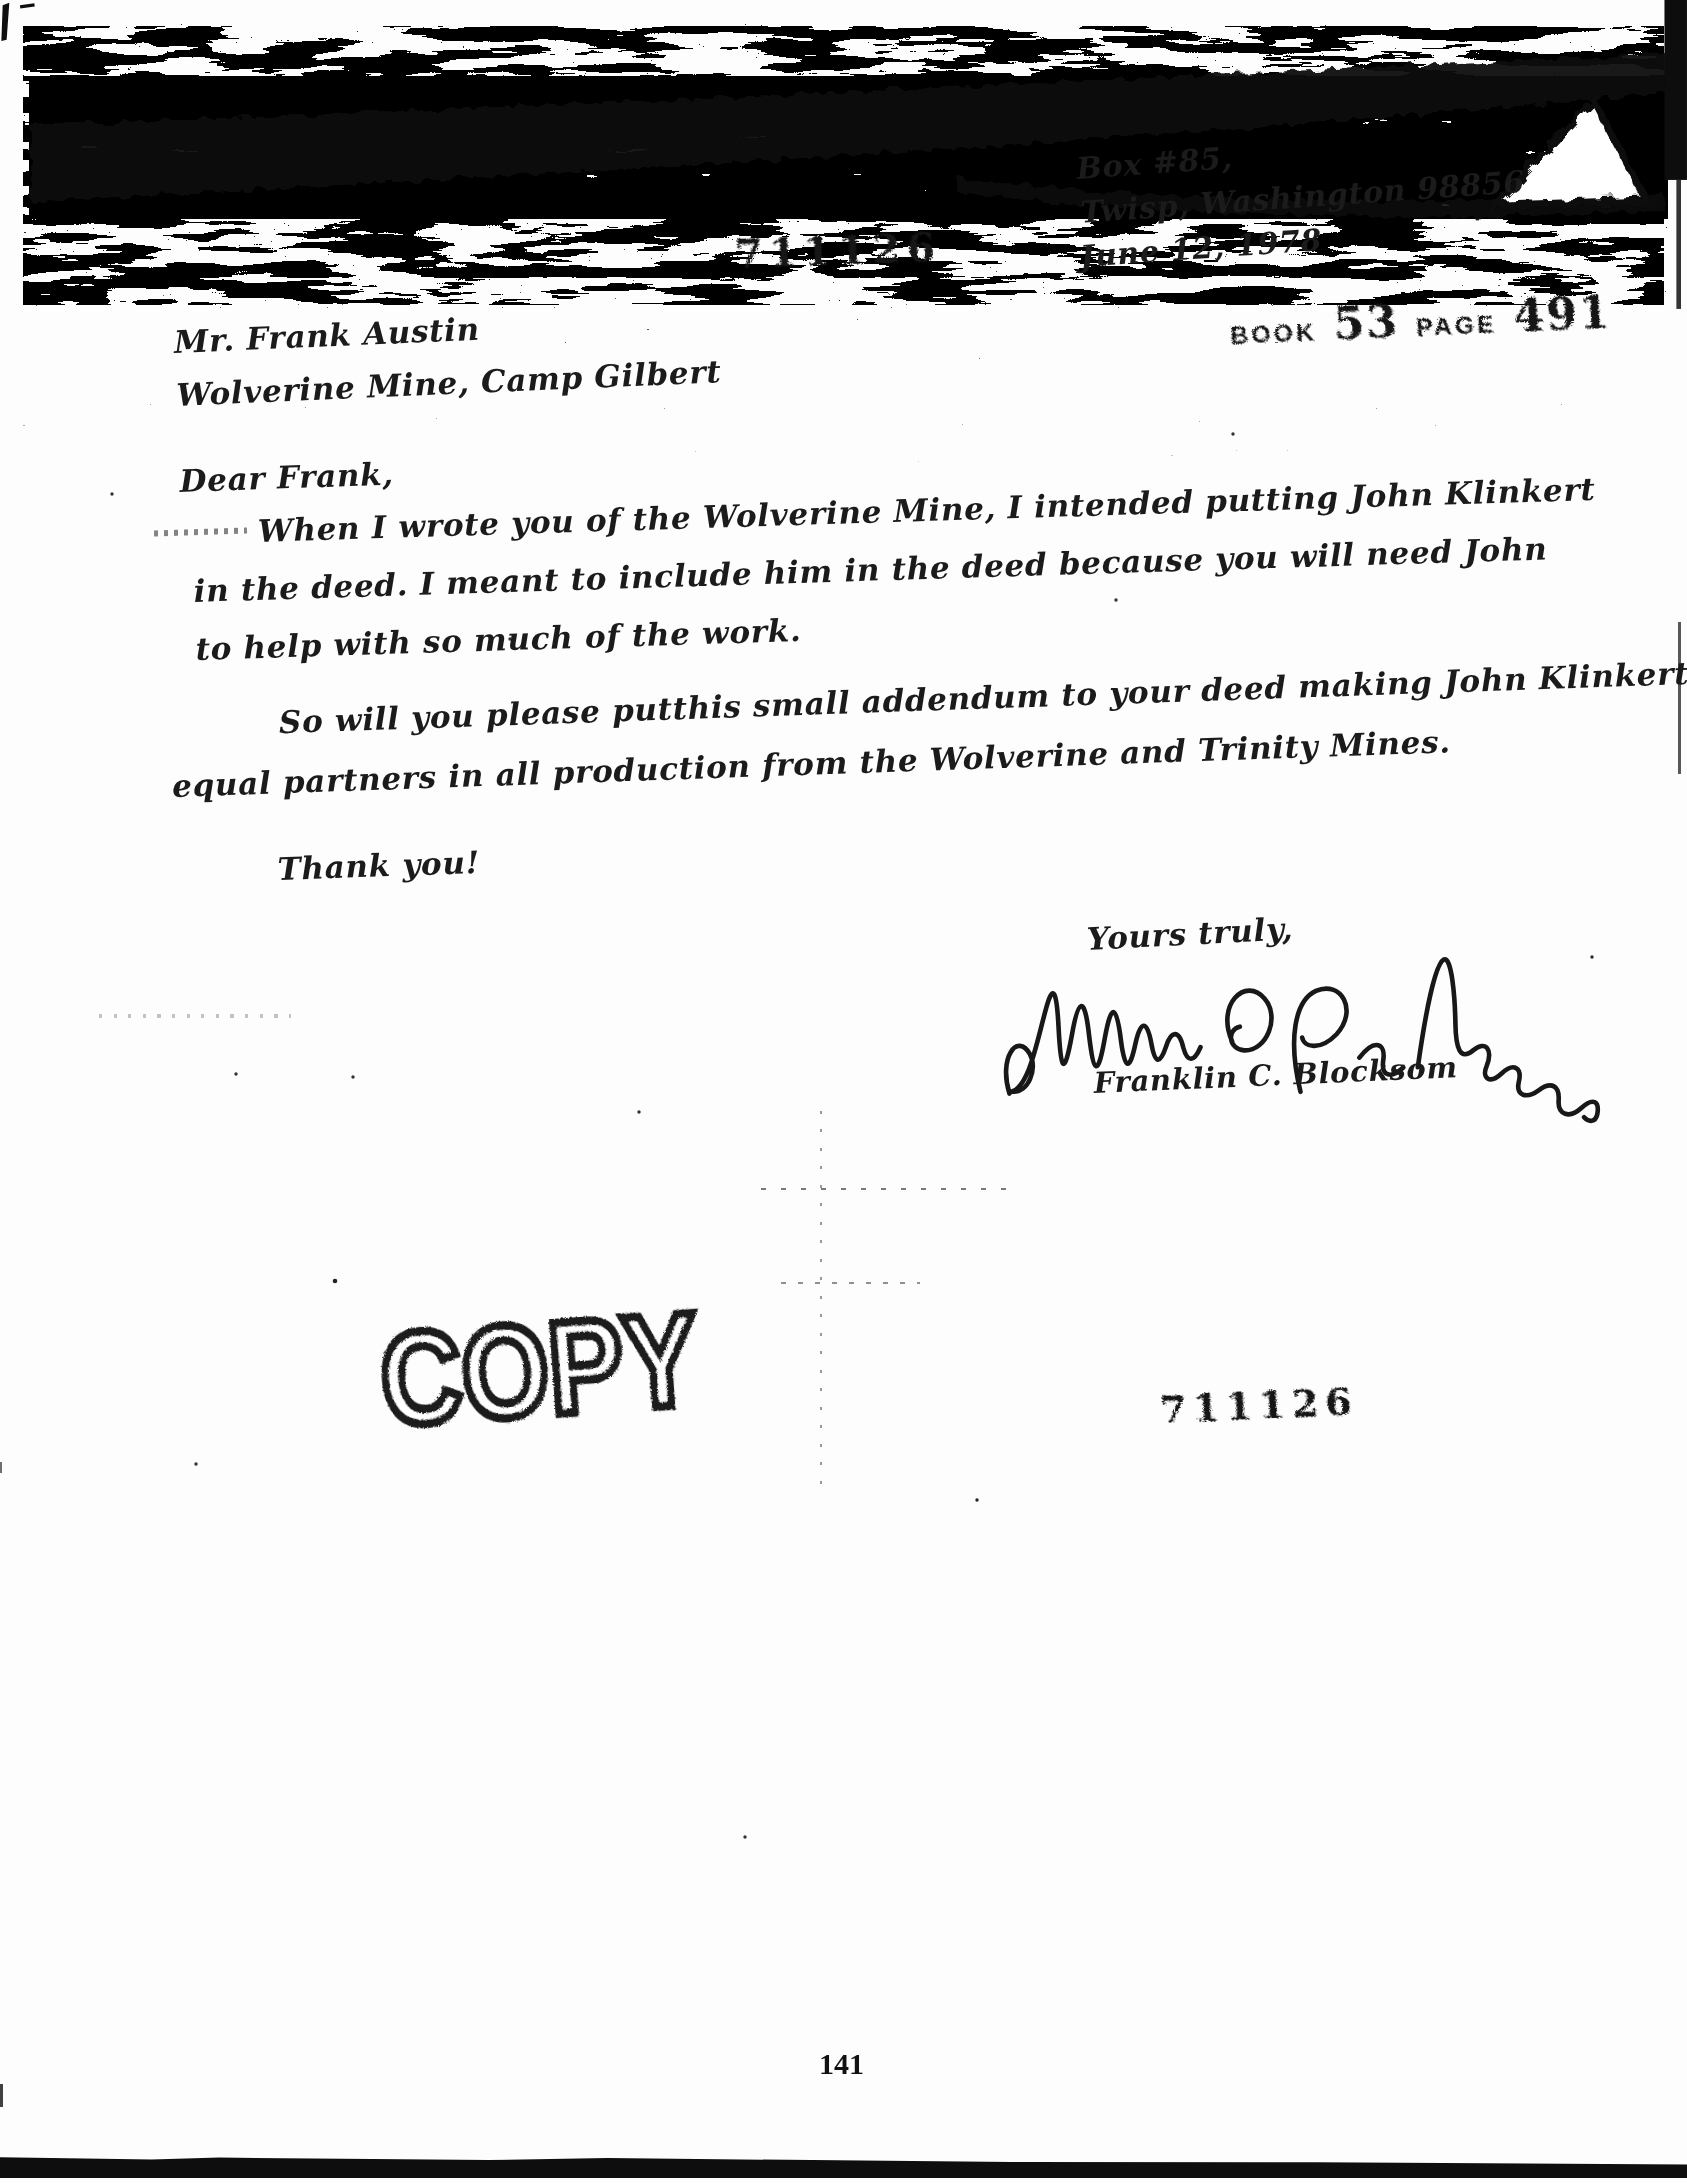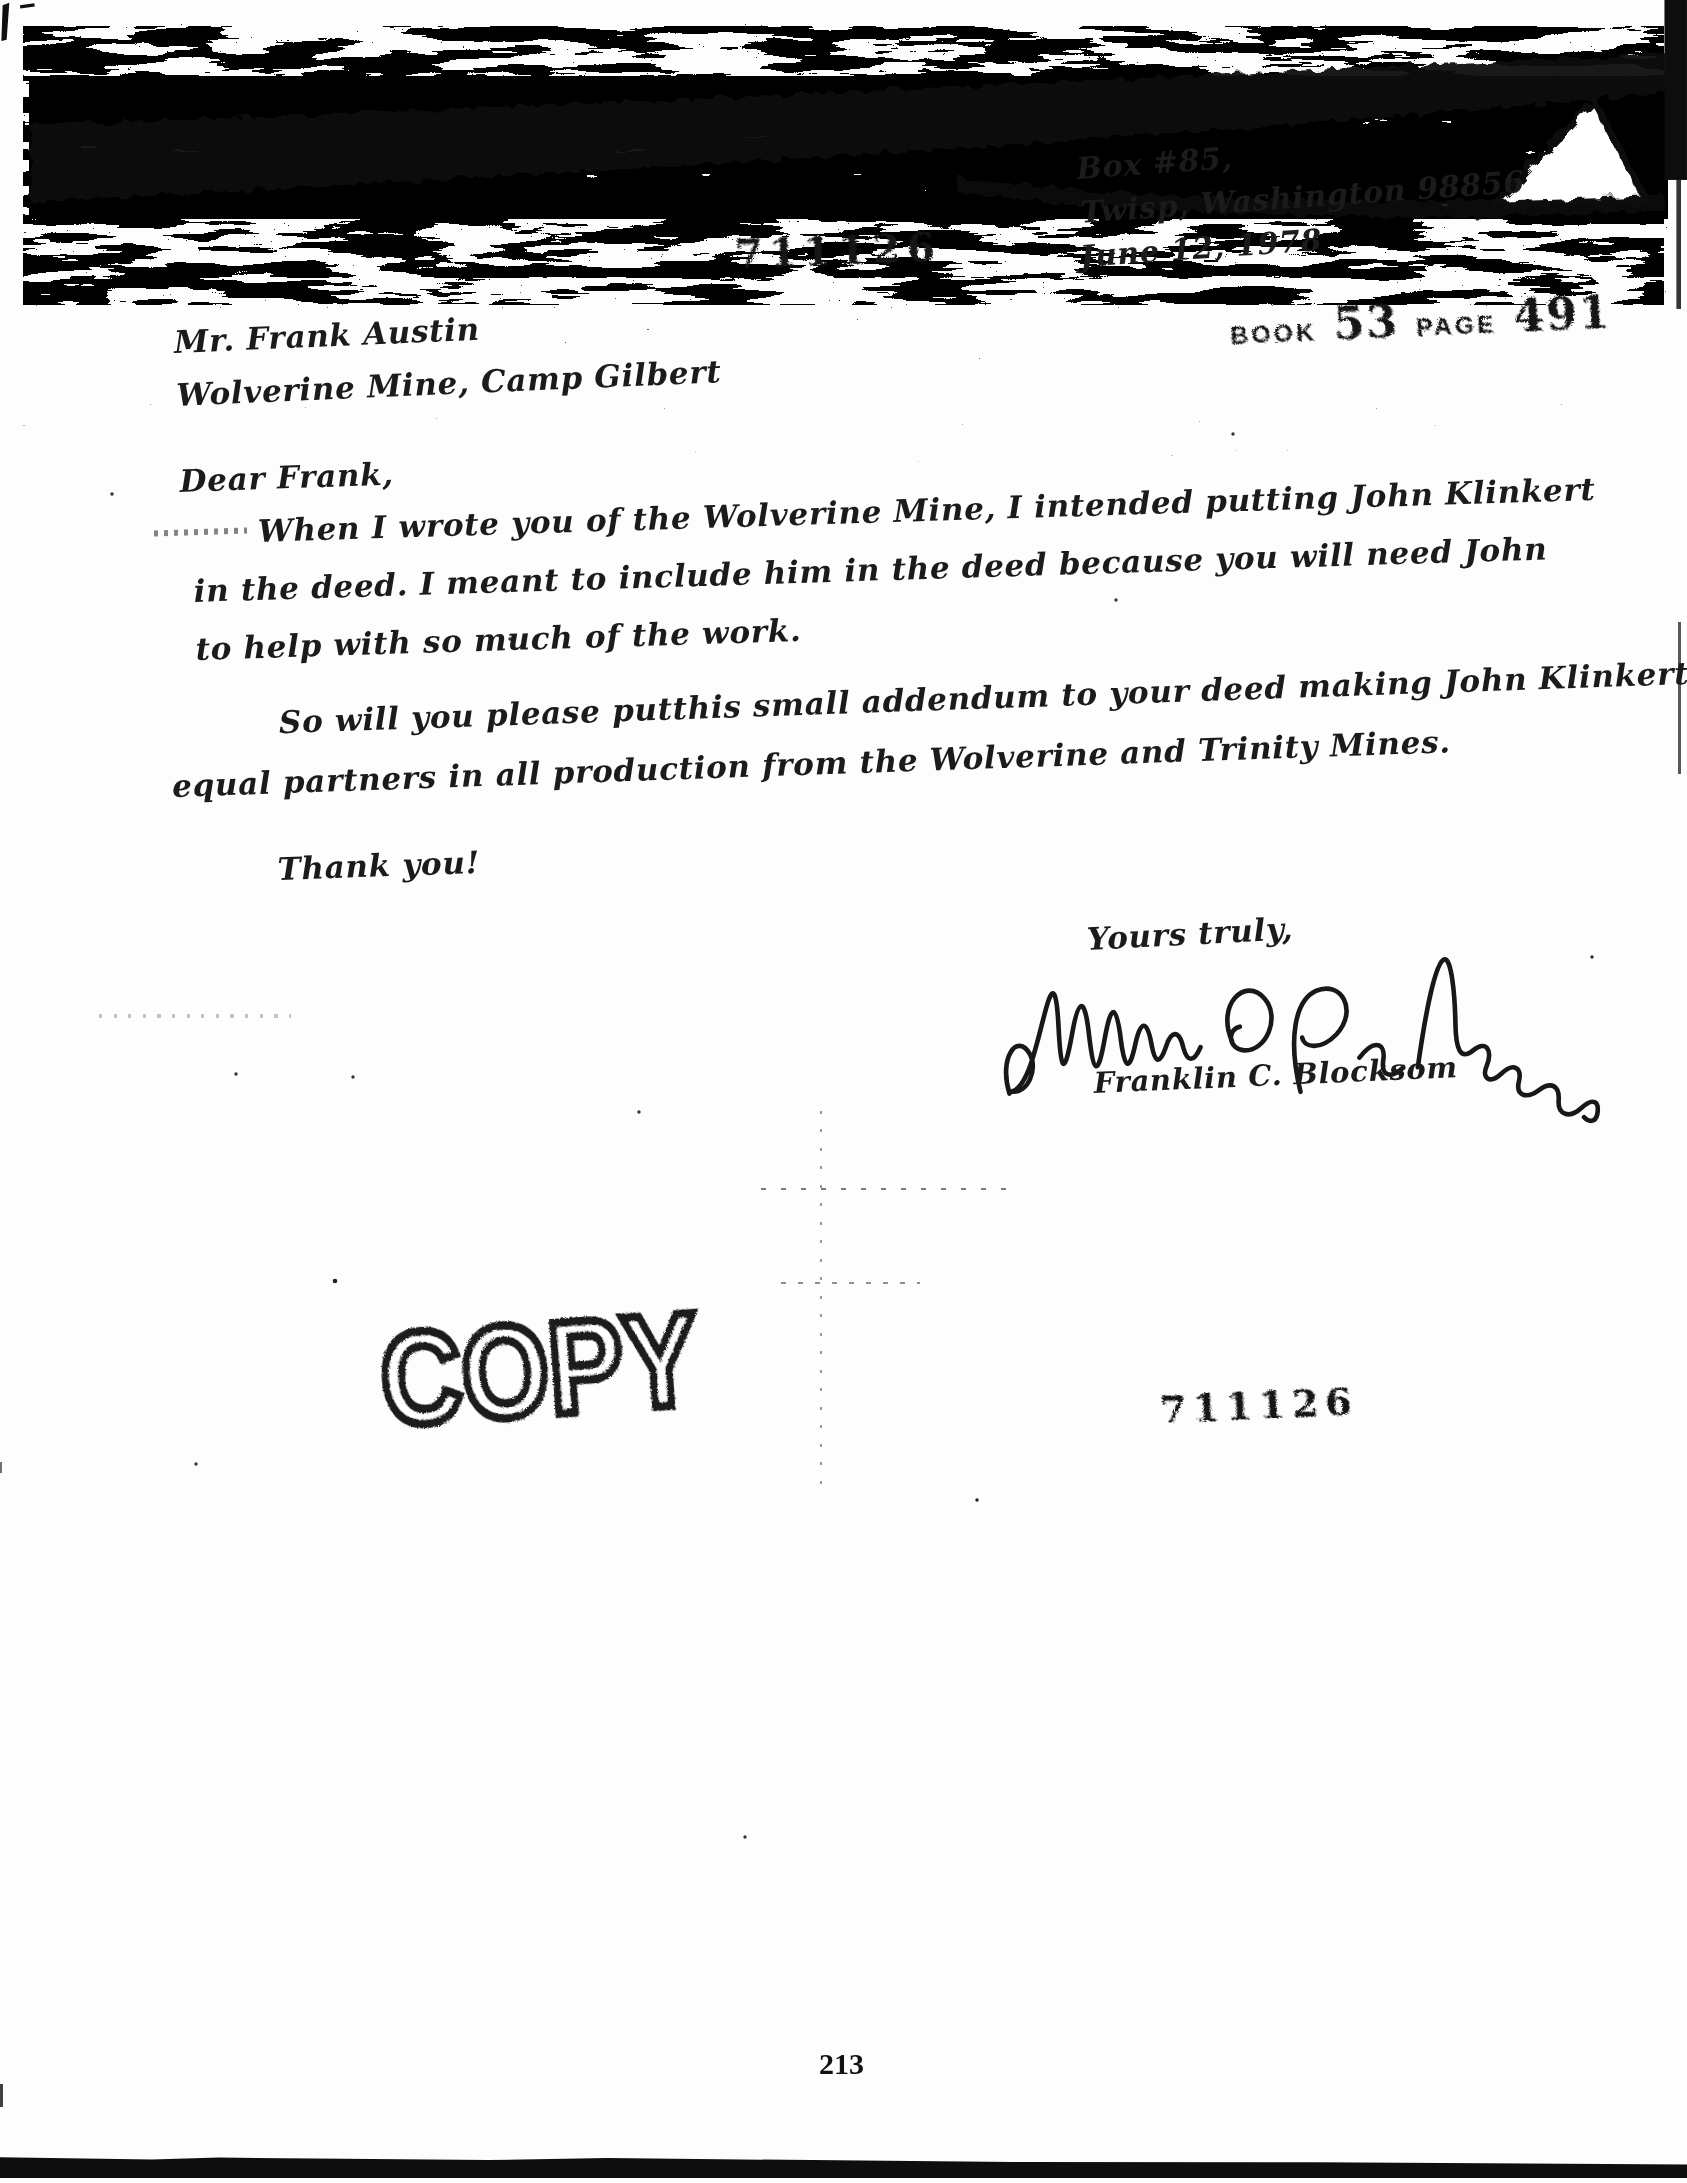--- a/index.html
+++ b/index.html
@@ -228,21 +228,21 @@
   </svg>
 
   <div class="txt hand sig-name">Franklin C. Blocksom</div>
 
   <svg class="copy-svg" width="344" height="179" viewBox="0 0 520 270" aria-hidden="true">
     <text x="260" y="215" text-anchor="middle" font-family="Liberation Sans, sans-serif" font-weight="bold" font-size="200" fill="#ffffff" stroke="#1a1a1a" stroke-width="13" textLength="480" lengthAdjust="spacingAndGlyphs" filter="url(#stamp-rough)">COPY</text>
   </svg>
 
   <div class="txt stamp-num stamp-mid">711126</div>
 
-  <div class="txt page-num">213</div>
+  <div class="txt page-num">141</div>
 
   <div class="mark bottom-band"></div>
   <div class="mark crease-v"></div>
   <div class="mark crease-h1"></div>
   <div class="mark crease-h2"></div>
   <div class="mark smudge-row"></div>
   <div class="mark pre-when"></div>
   <div class="mark edge-tick-left1"></div>
   <div class="mark edge-tick-left2"></div>
   <div class="mark edge-line-right"></div>

